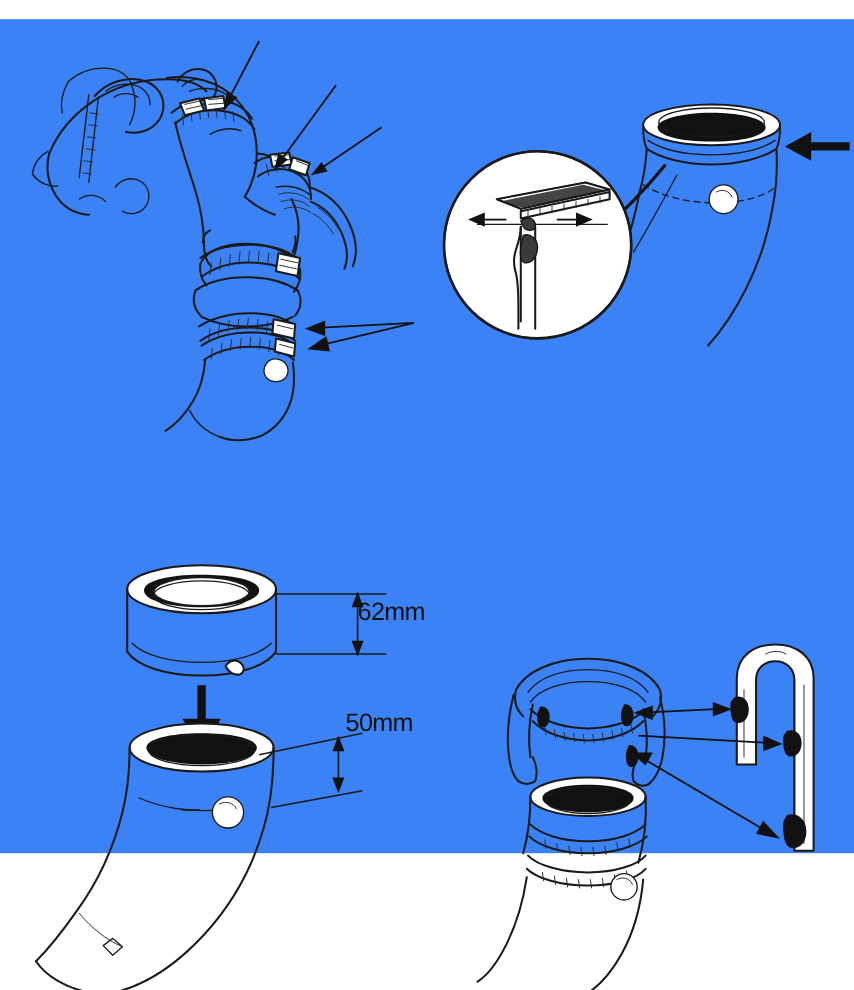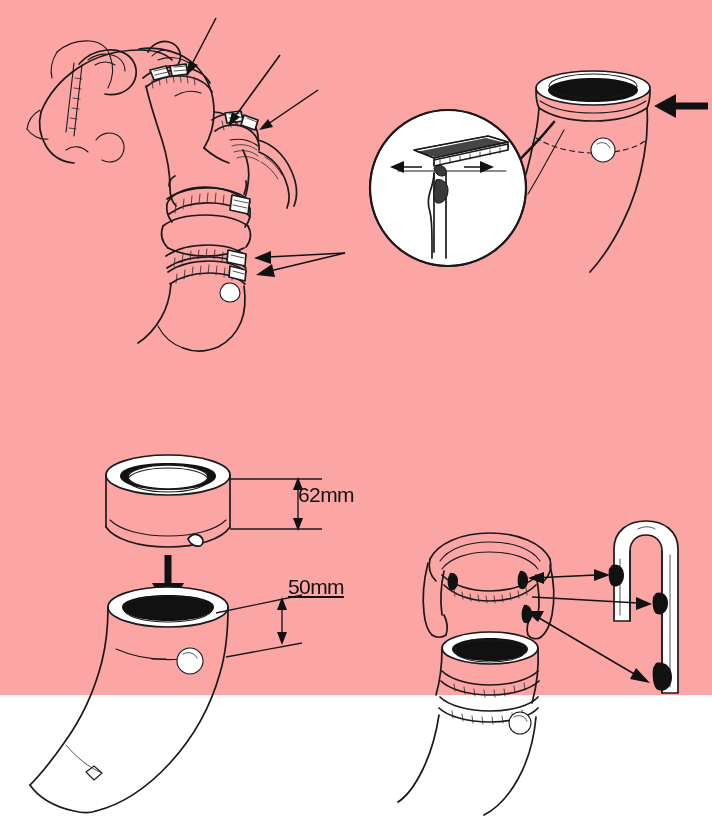--- a/index.html
+++ b/index.html
@@ -11,24 +11,24 @@
   body {
     width: 712px;
     height: 825px;
     position: relative;
     overflow: hidden;
     font-family: "Liberation Sans", sans-serif;
     color: #111111;
   }
   #sheet {
     position: absolute;
-    left: 0; top: 0;
+    left: 0; top: 16px;
     width: 712px;
     height: 695px;
-    background: #fca5a5;
+    background: #3b82f6;
   }
   .panel {
     position: absolute;
   }
   #panel-1 { left: 0;   top: 0;   width: 360px; height: 365px; }
   #panel-2 { left: 356px; top: 40px; width: 356px; height: 285px; }
   #panel-3 { left: 30px;  top: 435px; width: 360px; height: 390px; }
   #panel-4 { left: 398px; top: 505px; width: 314px; height: 295px; }
 
   .panel svg { display: block; width: 100%; height: 100%; overflow: visible; }
@@ -52,21 +52,21 @@
     position: absolute;
     font-family: "Liberation Sans", sans-serif;
     font-size: 21px;
     font-weight: 400;
     letter-spacing: -0.6px;
     color: #111111;
     white-space: nowrap;
     line-height: 1;
   }
   #dim-62 { left: 298px; top: 484px; }
-  #dim-50 { left: 288px; top: 576px; text-decoration: underline; }
+  #dim-50 { left: 288px; top: 576px; }
 </style>
 </head>
 <body>
 
 <div id="sheet">
 
   <div class="panel" id="panel-1">
     <svg viewBox="0 0 360 365" xmlns="http://www.w3.org/2000/svg">
 
       <g>

